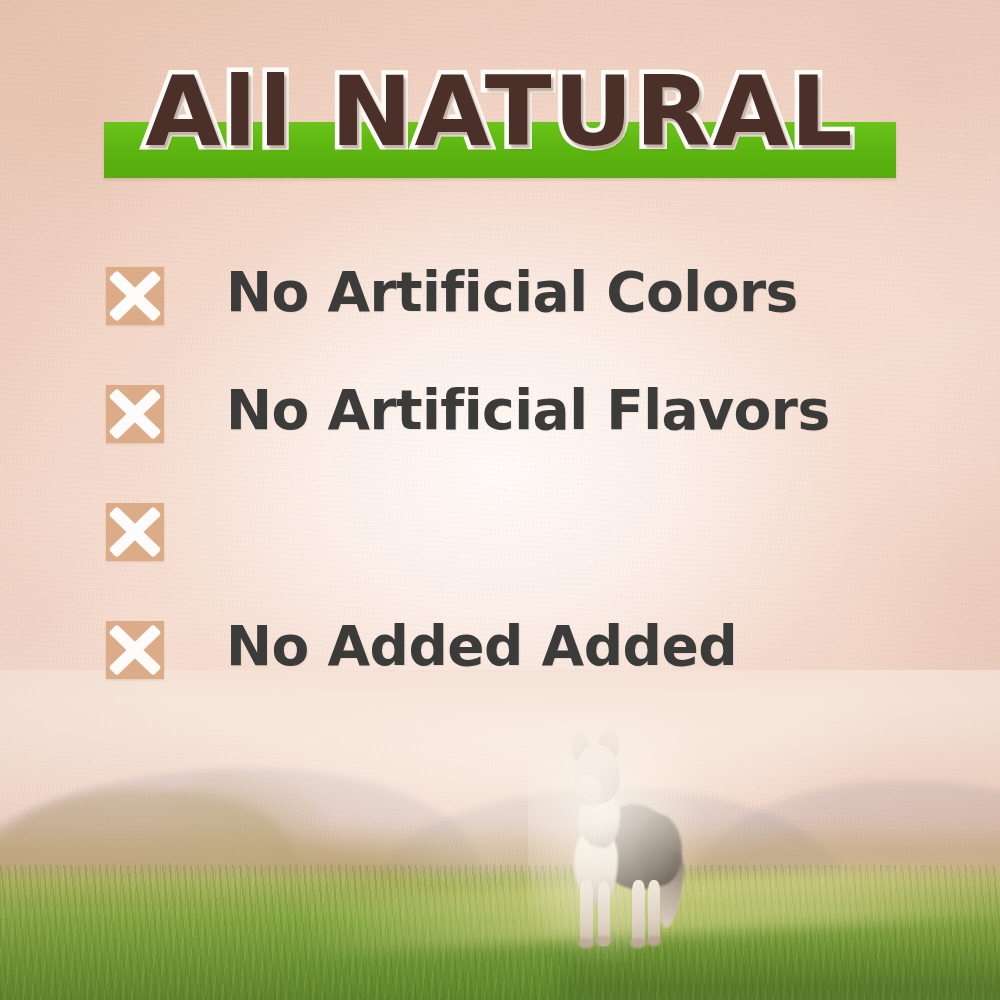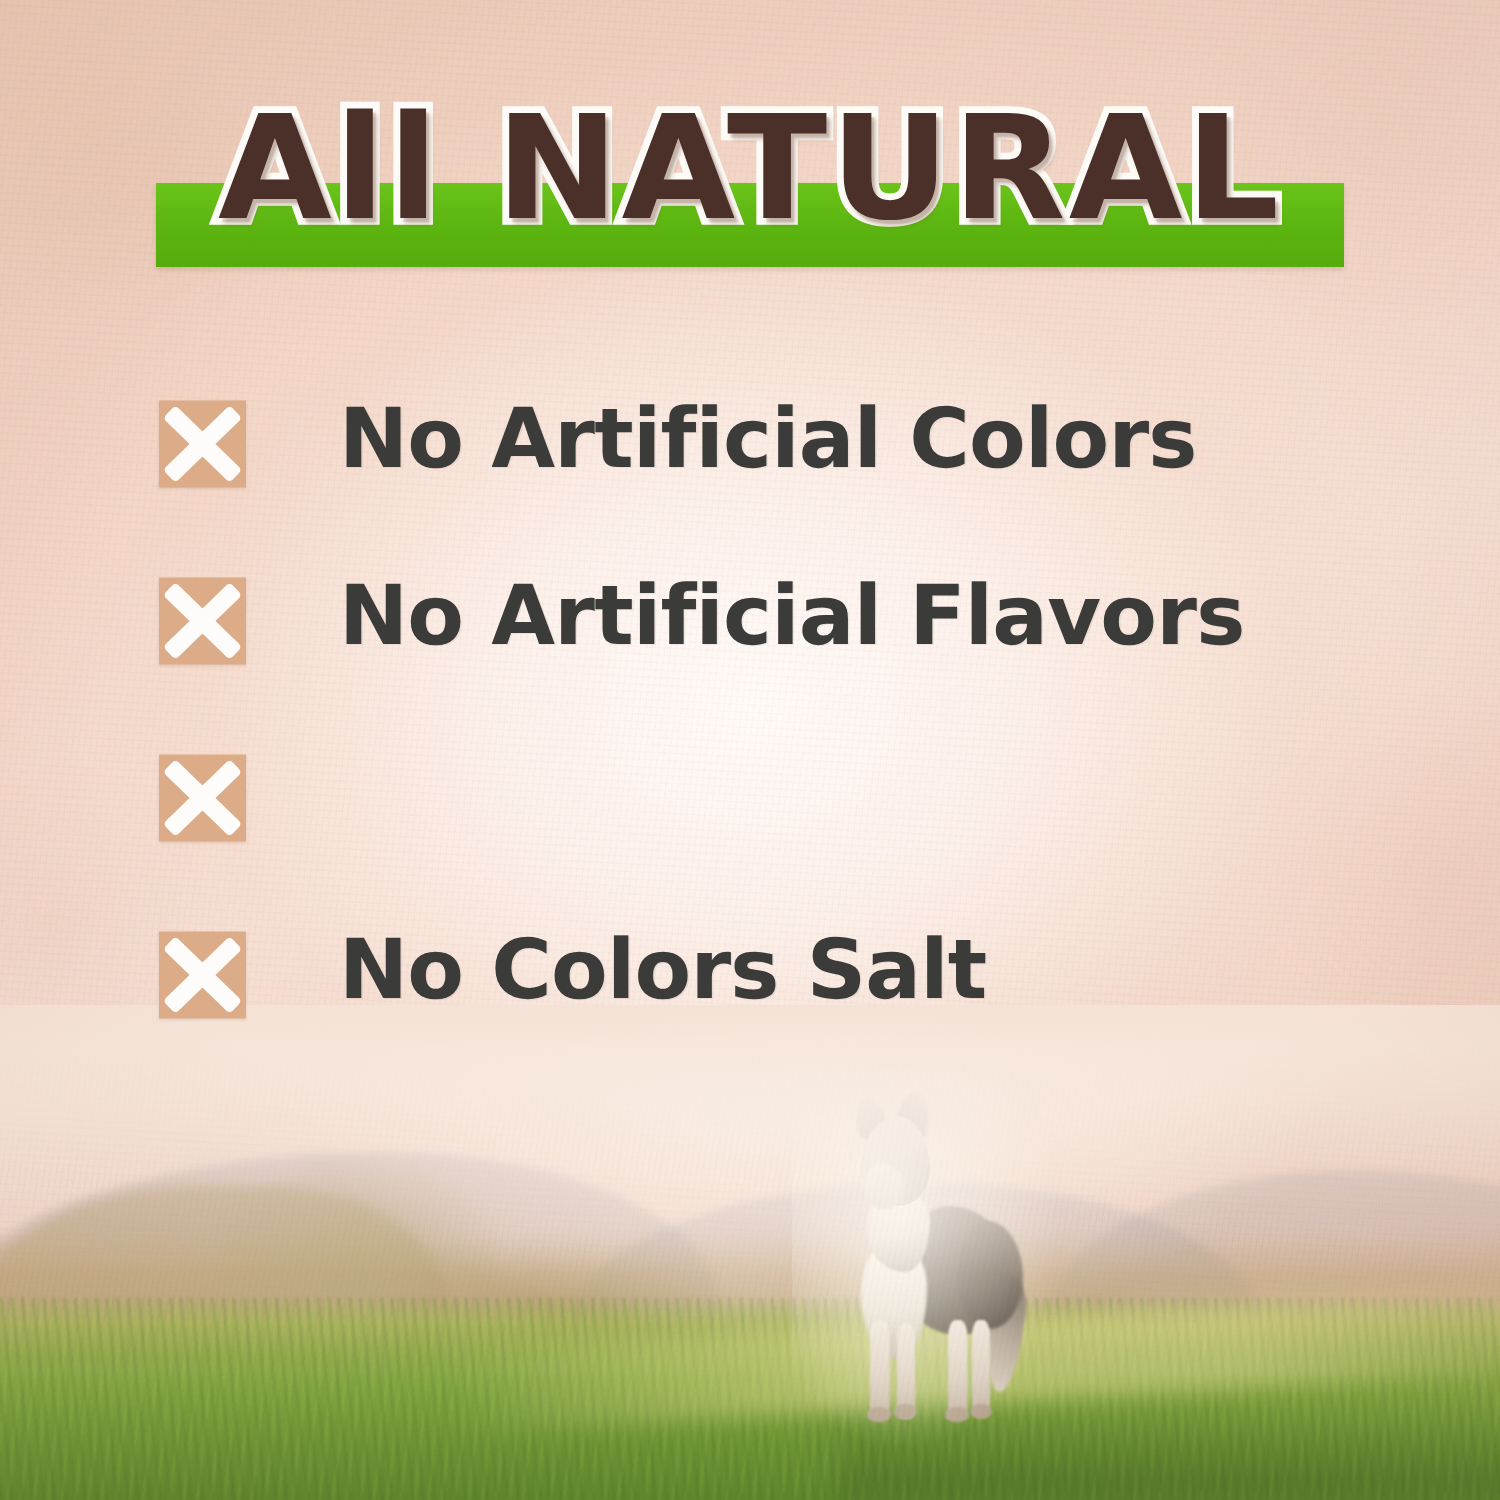--- a/index.html
+++ b/index.html
@@ -476,18 +476,18 @@
       </div>
     </div>
 
     <div class="benefit-row">
       <div class="checkbox">
         <div class="x-mark">
           <span class="a"></span>
           <span class="b"></span>
         </div>
       </div>
-      <div class="benefit-label">No Colors Salt</div>
+      <div class="benefit-label">No Added Added</div>
     </div>
 
   </div>
 
 </div>
 
 </body></html>

